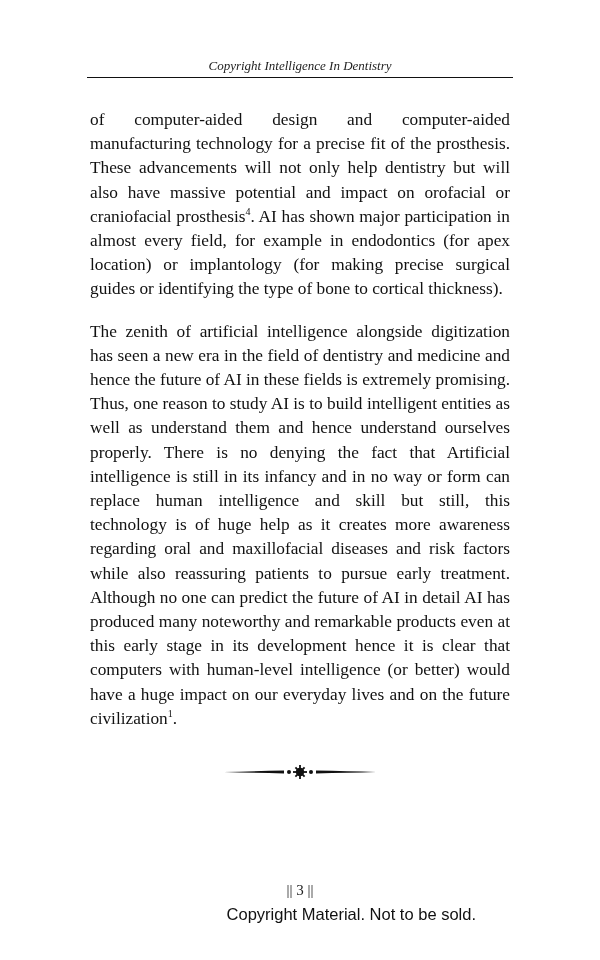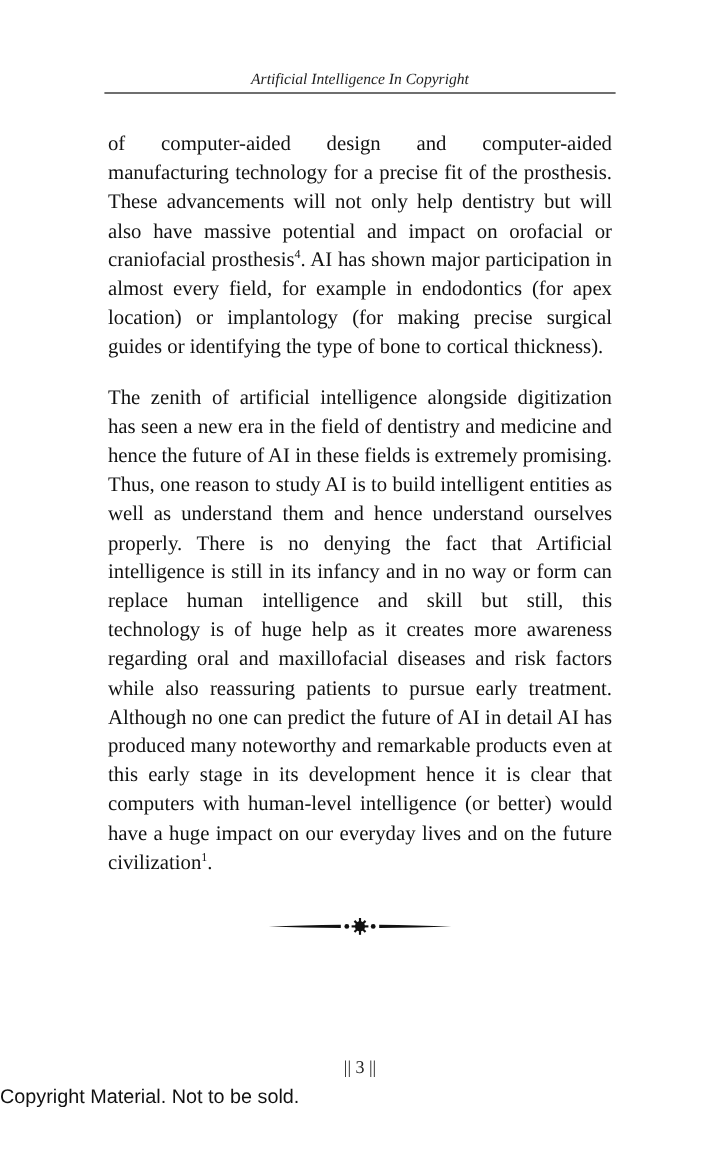--- a/index.html
+++ b/index.html
@@ -68,31 +68,31 @@
       text-align: center;
       font-size: 15px;
       line-height: 18px;
       color: #222;
     }
     .copyright {
       position: absolute;
       left: 0;
       top: 904px;
       width: 476px;
-      text-align: left;
+      text-align: right;
       font-family: "Liberation Sans", sans-serif;
       font-size: 16.5px;
       line-height: 20px;
       color: #111;
     }
   </style>
 </head>
 <body>
 
-<div class="running-header">Artificial Intelligence In Copyright</div>
+<div class="running-header">Copyright Intelligence In Dentistry</div>
 <div class="header-rule"></div>
 
 <div class="body-text">
   <p class="para"><span>of computer-aided design and computer-aided manufacturing technology for a precise fit of the prosthesis. These advancements will not only help dentistry but will also have massive potential and impact on orofacial or craniofacial prosthesis</span><sup>4</sup><span>. AI has shown major participation in almost every field, for example in endodontics (for apex location) or implantology (for making precise surgical guides or identifying the type of bone to cortical thickness).</span></p>
   <p class="para"><span>The zenith of artificial intelligence alongside digitization has seen a new era in the field of dentistry and medicine and hence the future of AI in these fields is extremely promising. Thus, one reason to study AI is to build intelligent entities as well as understand them and hence understand ourselves properly. There is no denying the fact that Artificial intelligence is still in its infancy and in no way or form can replace human intelligence and skill but still, this technology is of huge help as it creates more awareness regarding oral and maxillofacial diseases and risk factors while also reassuring patients to pursue early treatment. Although no one can predict the future of AI in detail AI has produced many noteworthy and remarkable products even at this early stage in its development hence it is clear that computers with human-level intelligence (or better) would have a huge impact on our everyday lives and on the future civilization</span><sup>1</sup><span>.</span></p>
 </div>
 
 <svg class="ornament" viewBox="0 0 156 20" xmlns="http://www.w3.org/2000/svg">
   <path d="M2 10 Q 30 9.2 62 8.6 L 62 11.4 Q 30 10.8 2 10 Z" fill="#111"></path>
   <path d="M154 10 Q 126 9.2 94 8.6 L 94 11.4 Q 126 10.8 154 10 Z" fill="#111"></path>

